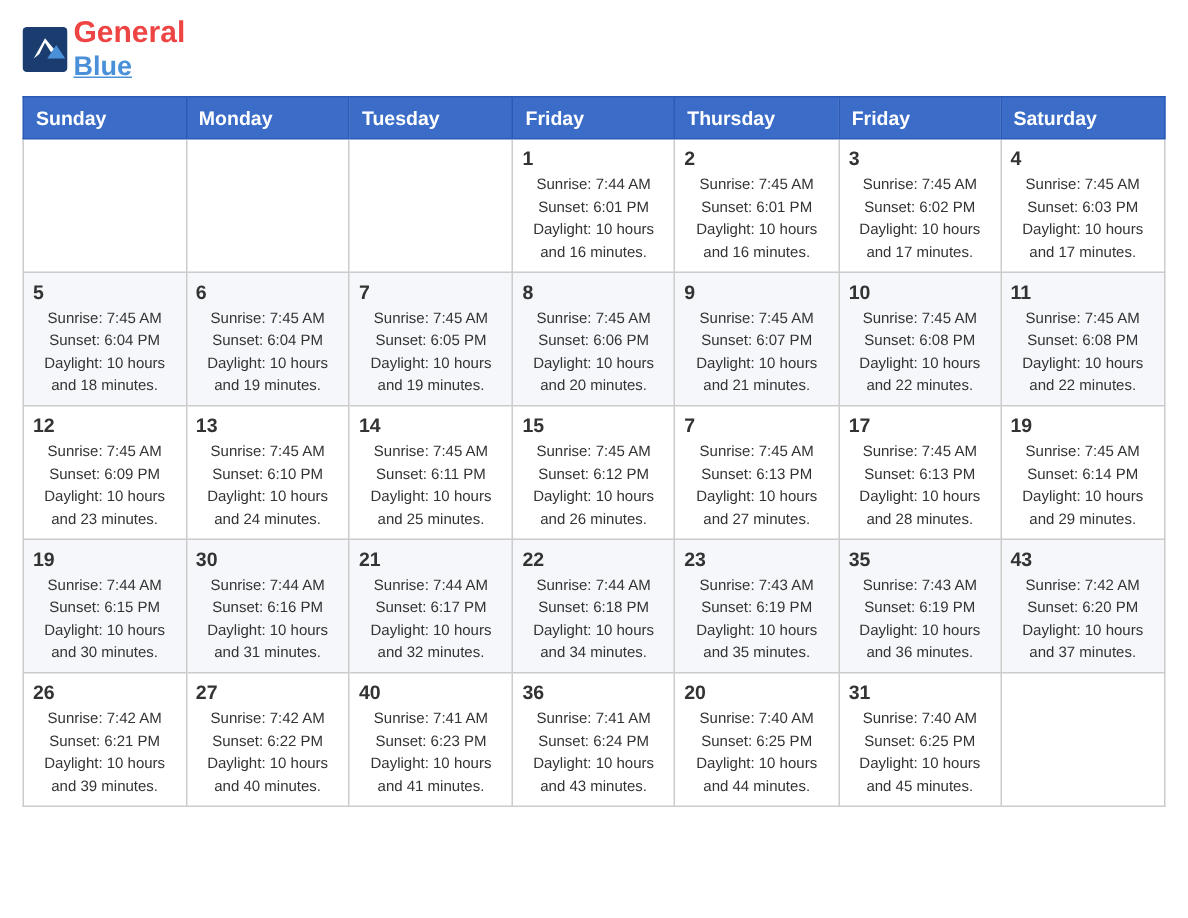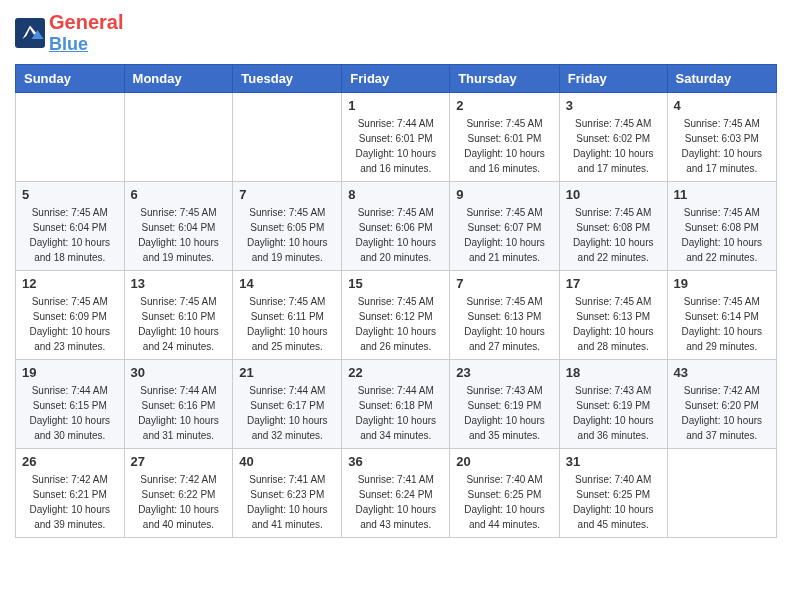--- a/index.html
+++ b/index.html
@@ -214,21 +214,21 @@
           </td>
           <td>
             <span class="day-num">22</span>
             <div class="day-info">Sunrise: 7:44 AM<br>Sunset: 6:18 PM<br>Daylight: 10 hours and 34 minutes.</div>
           </td>
           <td>
             <span class="day-num">23</span>
             <div class="day-info">Sunrise: 7:43 AM<br>Sunset: 6:19 PM<br>Daylight: 10 hours and 35 minutes.</div>
           </td>
           <td>
-            <span class="day-num">18</span>
+            <span class="day-num">35</span>
             <div class="day-info">Sunrise: 7:43 AM<br>Sunset: 6:19 PM<br>Daylight: 10 hours and 36 minutes.</div>
           </td>
           <td>
             <span class="day-num">43</span>
             <div class="day-info">Sunrise: 7:42 AM<br>Sunset: 6:20 PM<br>Daylight: 10 hours and 37 minutes.</div>
           </td>
         </tr>
         <tr>
           <td>
             <span class="day-num">26</span>

